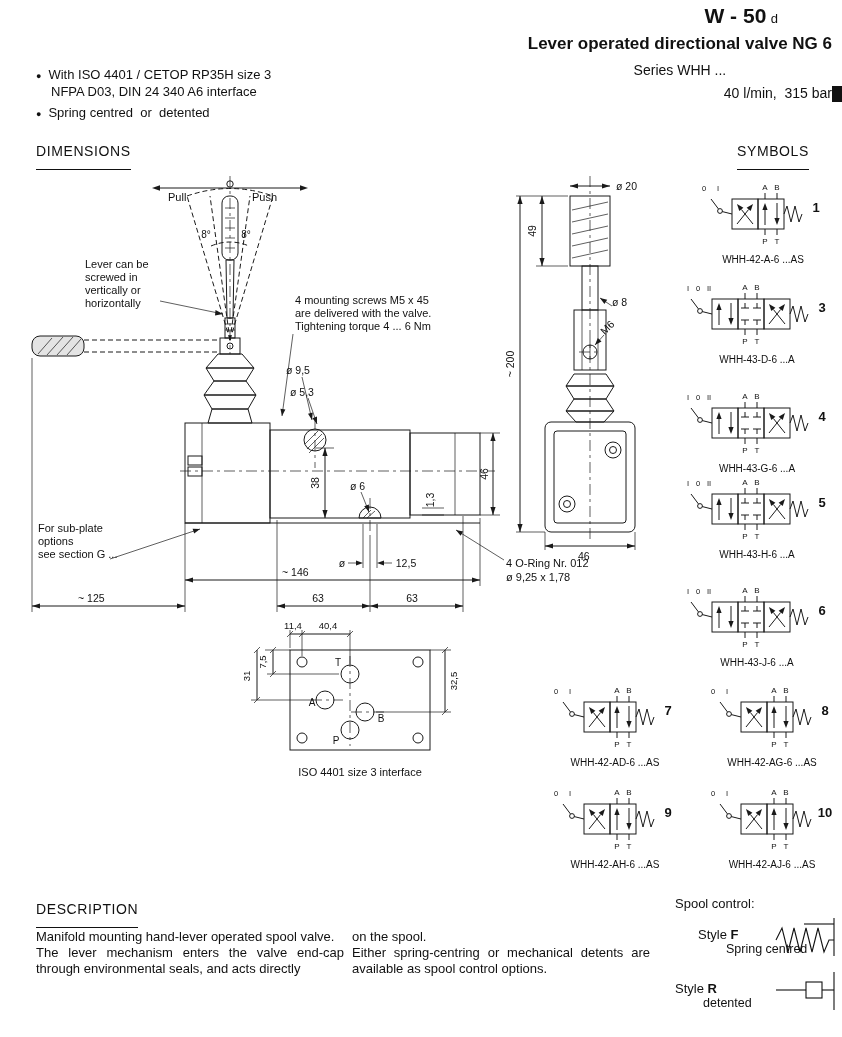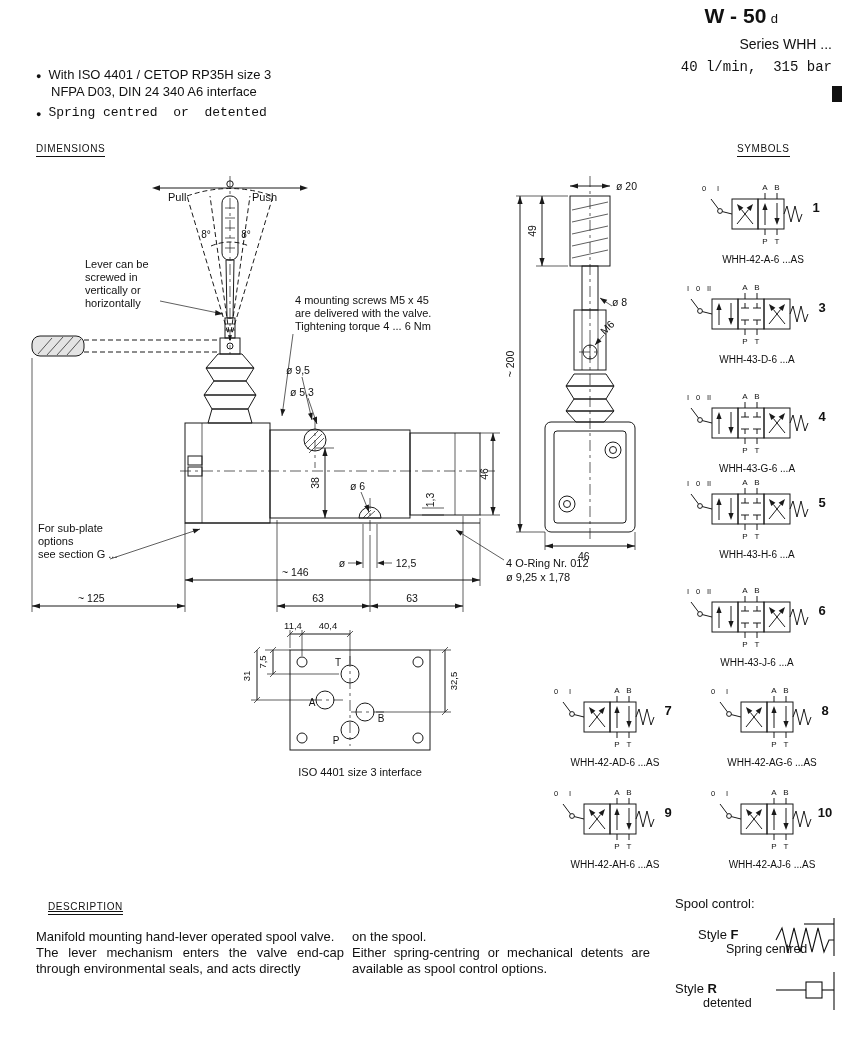--- a/index.html
+++ b/index.html
@@ -3,24 +3,24 @@
 <meta charset="utf-8">
 <style>
   * { margin:0; padding:0; box-sizing:border-box; }
   html,body { background:#f2f2f2; }
   body { font-family:"Liberation Sans", sans-serif; color:#111; }
   #page {
     position:relative; width:842px; height:1037px; background:#ffffff;
     margin:0 auto; overflow:hidden;
   }
   .abs { position:absolute; }
-  .prewrap { white-space:pre-wrap;font-family:Liberation Mono, monospace; }
+  .prewrap { white-space:pre-wrap; }
   .heading {
-    display:inline-block; font-size:10px; letter-spacing:.6px;
-    border-bottom:1.2px solid #111; padding-bottom:2px;
+    display:inline-block; font-size:14px; letter-spacing:.6px;
+    border-bottom:1.2px solid #111; padding-bottom:10px;
   }
   .bullet-row { display:flex; font-size:13px; line-height:17px; }
   .bullet-dot { font-size:9px; margin-right:7px; position:relative; top:2px; }
   .indent { margin-left:15px; }
   .desc { font-size:13px; line-height:16px; text-align:justify; }
   .sym-label { width:150px; text-align:center; font-size:10px; margin-top:3px; }
   .symbol { position:absolute; width:150px; }
   svg text { font-family:"Liberation Sans", sans-serif; fill:#111; stroke:none; }
   svg .thin { stroke-width:0.7; }
   svg .dash { stroke-dasharray:5 3; }
@@ -31,21 +31,22 @@
 </head>
 <body>
 
 <div id="page">
 
   <div class="abs" style="right:10px; top:4px; text-align:right;">
     <div style="padding-right:54px;">
       <span style="font-size:21px; font-weight:bold;">W - 50</span>
       <span style="font-size:13px;">d</span>
     </div>
-    <div style="font-size:14px; margin-top:8px;">Series WHH ...</div>
+    <div style="font-size:17px; font-weight:bold; margin-top:6px;">Lever operated directional valve NG 6</div>
+    <div style="font-size:14px; margin-top:8px;text-align:center;">Series WHH ...</div>
     <div style="font-size:14px; margin-top:7px;" class="prewrap">40 l/min,  315 bar</div>
   </div>
   <div class="abs" style="right:0; top:86px; width:10px; height:16px; background:#111;"></div>
 
   <div class="abs" style="left:36px; top:66px;">
     <div class="bullet-row">
       <span class="bullet-dot">●</span>
       <span>With ISO 4401 / CETOP RP35H size 3</span>
     </div>
     <div class="bullet-row indent">
@@ -665,21 +666,21 @@
           <line x1="89" y1="20" x2="89.0" y2="35.0"></line>
           <polygon stroke="none" fill="#1a1a1a" points="89,42 86.4,35.0 91.6,35.0"></polygon>
           <line x1="44" y1="31" x2="32" y2="28"></line>
           <line x1="32" y1="28" x2="23" y2="16"></line>
           <circle cx="32" cy="28" r="2.4" fill="#fff"></circle>
           <polyline points="96,31 99,23 103,39 107,23 111,39 114,31"></polyline>
           <text x="128" y="29" font-size="13" text-anchor="middle" font-weight="bold" fill="#111" stroke="none">10</text>
         </g>
       </svg><div class="sym-label">WHH-42-AJ-6 ...AS</div></div>
 
-  <div class="abs heading" style="left:48px; top:901px;text-decoration:underline;">DESCRIPTION</div>
+  <div class="abs heading" style="left:36px; top:901px;">DESCRIPTION</div>
   <div class="abs desc" style="left:352px; top:929px; width:298px;">
     <div>on the spool.</div>
     <div>Either spring-centring or mechanical detents are available as spool control options.</div>
   </div>
   <div class="abs desc" style="left:36px; top:929px; width:308px;">
     <div>Manifold mounting hand-lever operated spool valve.</div>
     <div>The lever mechanism enters the valve end-cap through environmental seals, and acts directly</div>
   </div>
 
   <div class="abs" style="left:675px; top:896px; font-size:13px;">Spool control:</div>

